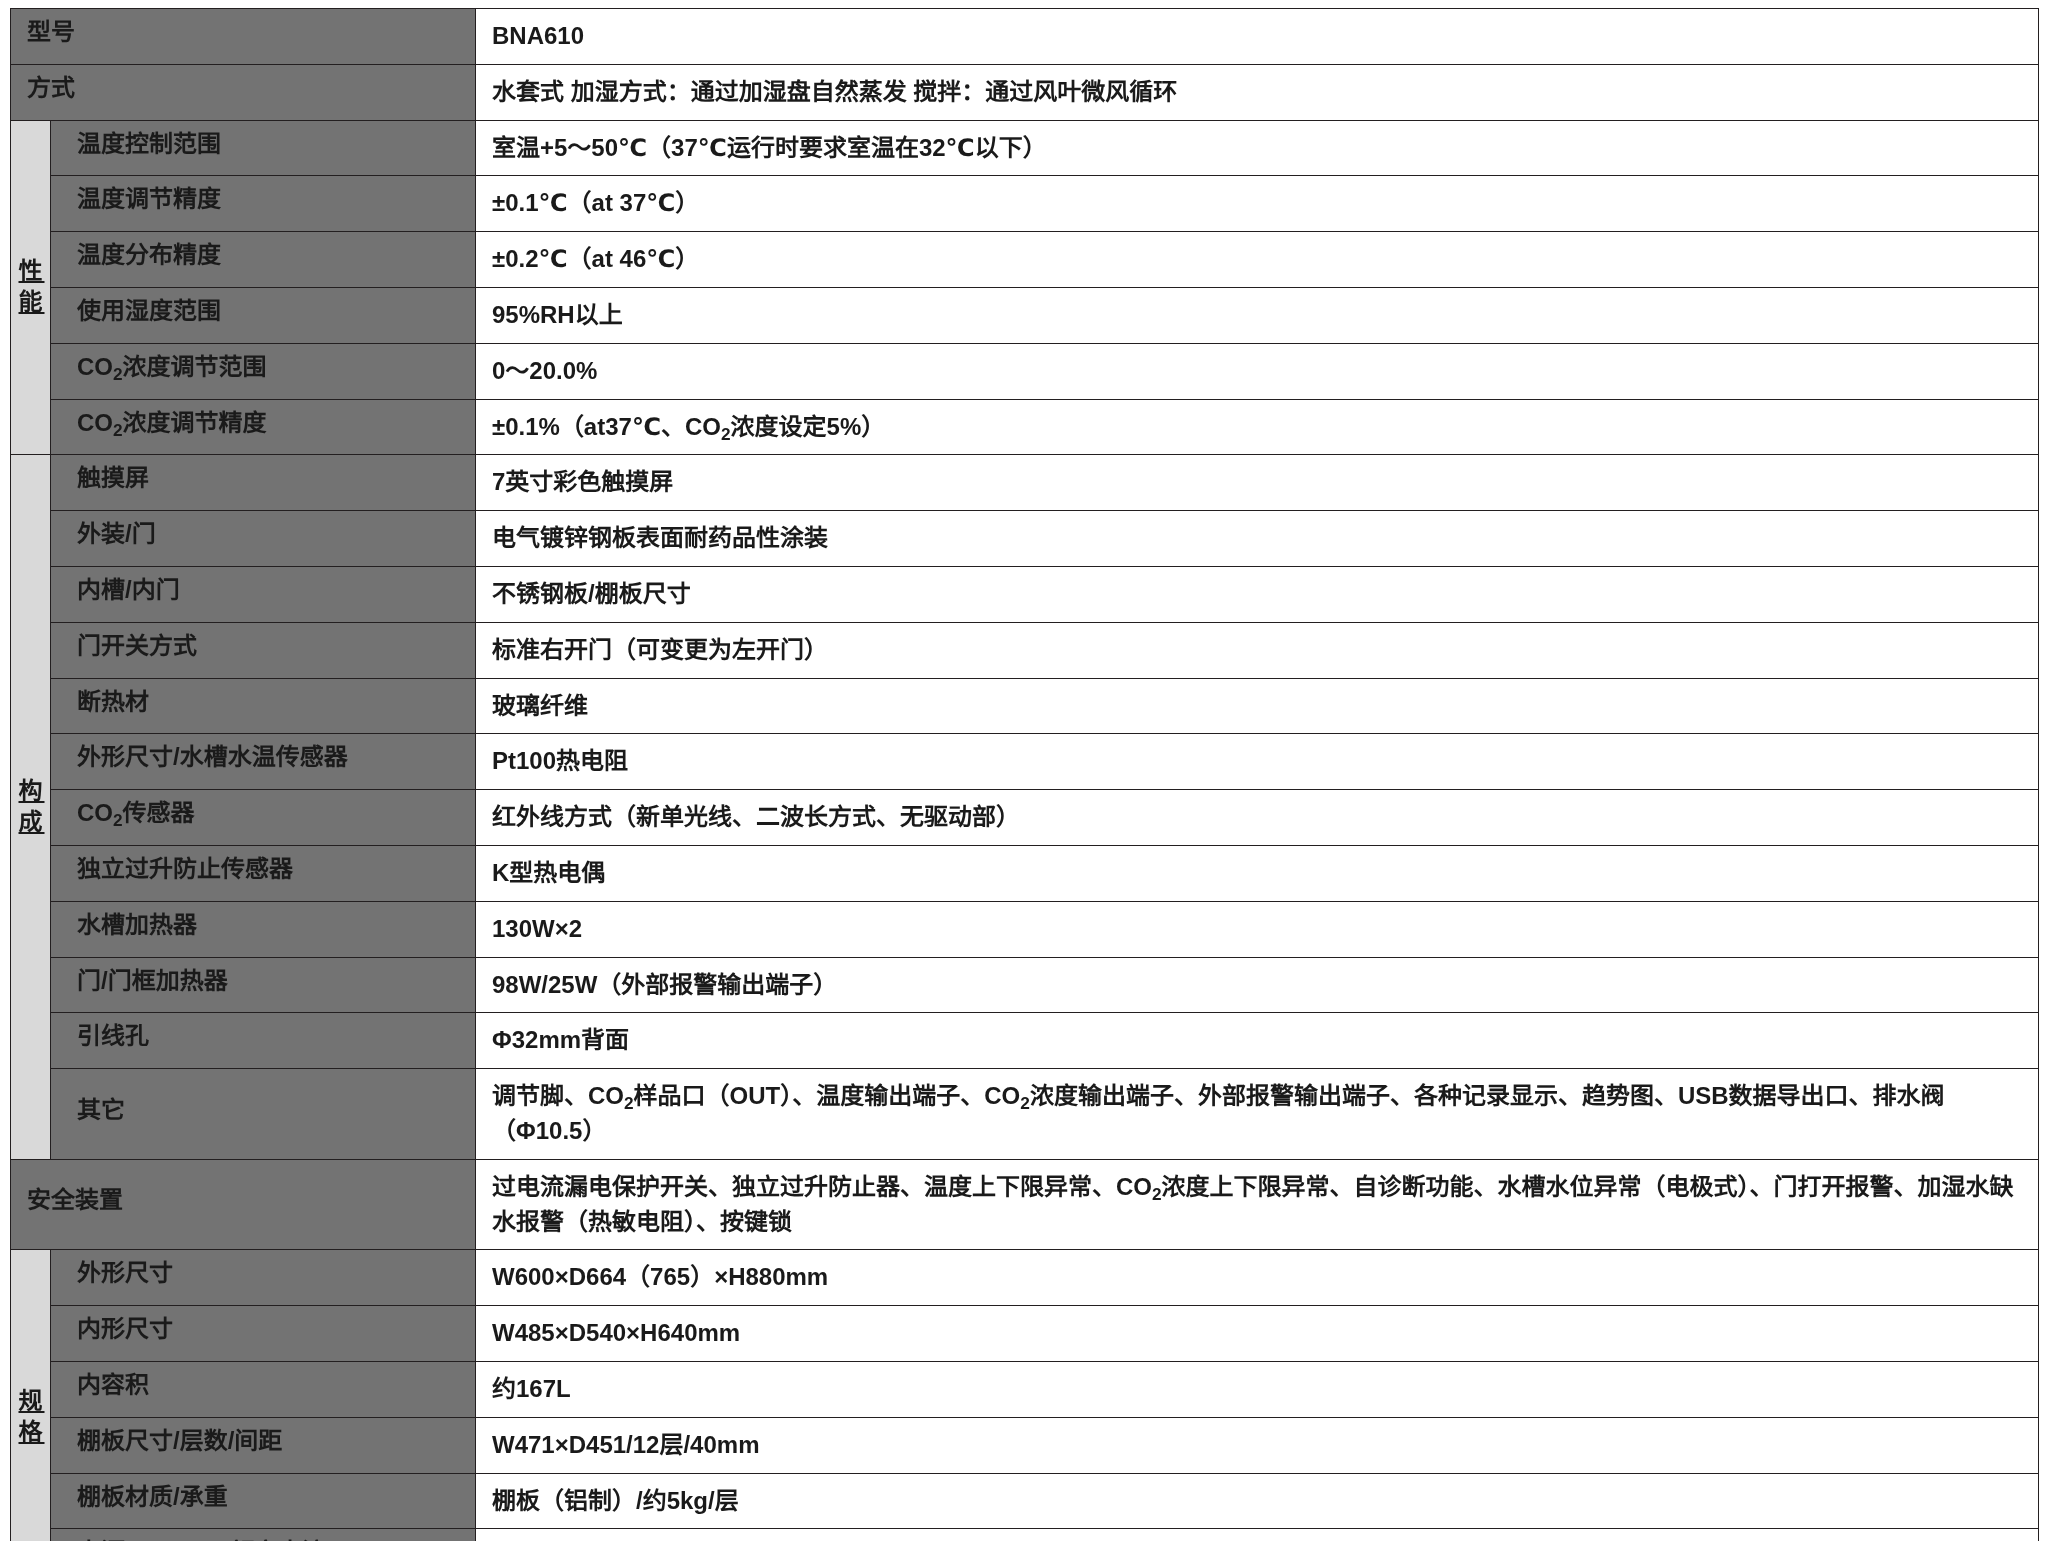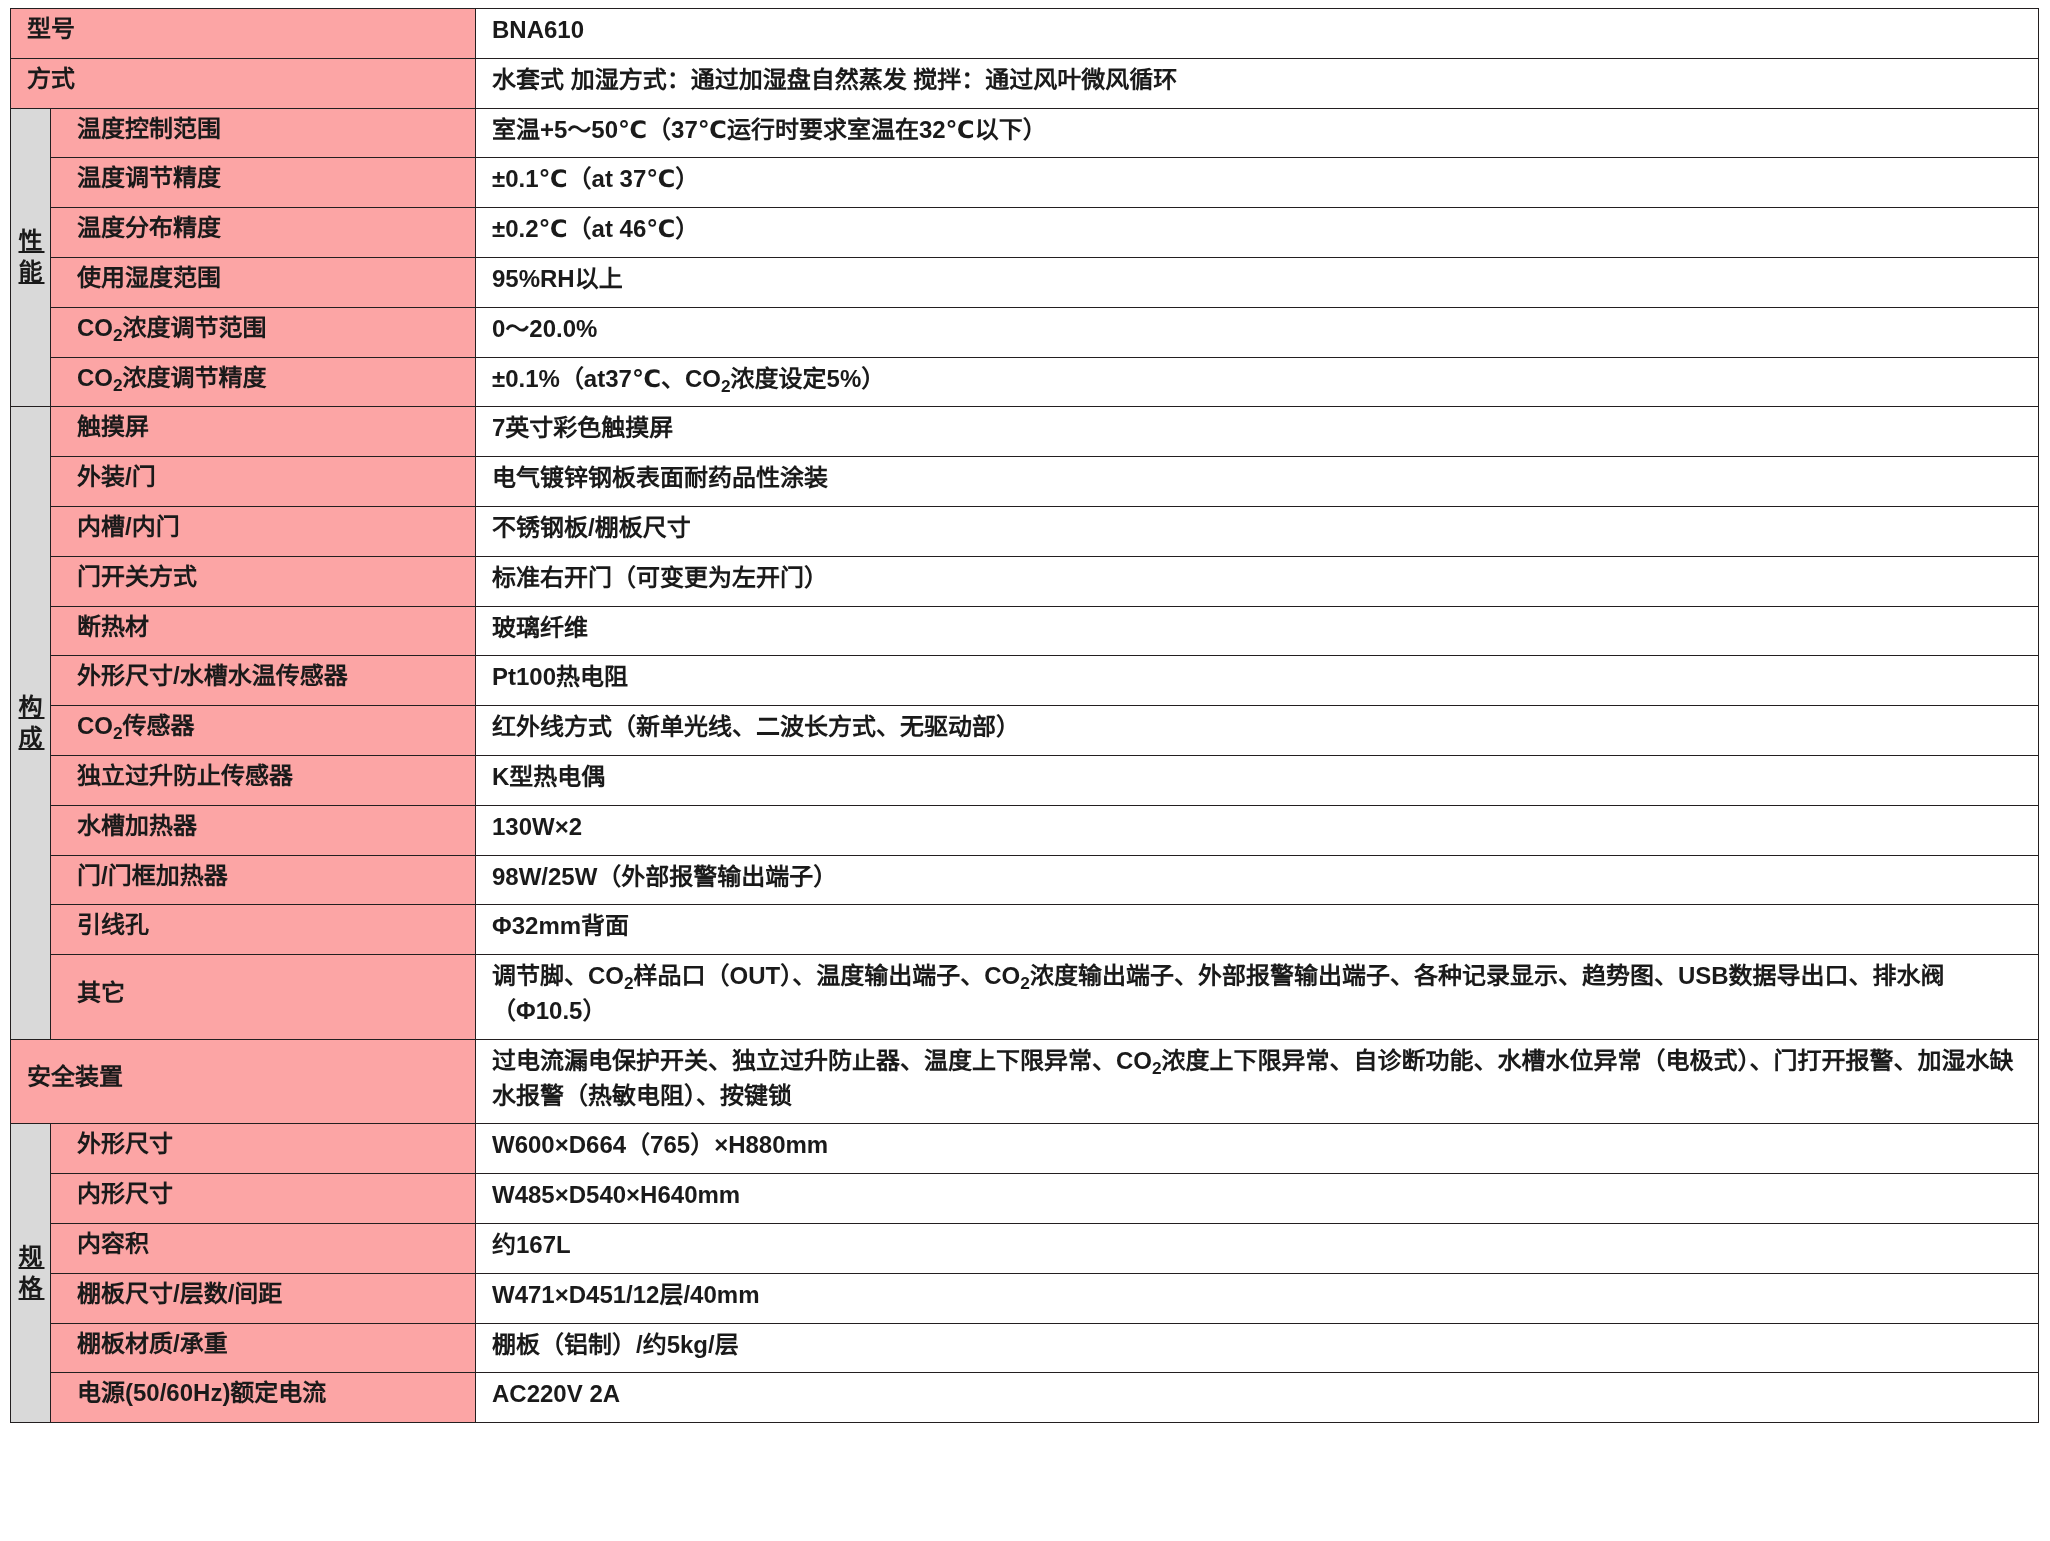--- a/index.html
+++ b/index.html
@@ -42,30 +42,30 @@
     letter-spacing: 2px;
   }
   td.group .vtext {
     display: inline-block;
     width: 1em;
     word-break: break-all;
     line-height: 1.3;
     text-decoration: underline;
   }
   td.label {
-    background: #fca5a5;
+    background: #737373;
     padding: 2px 12px 10px 16px;
     font-size: 24px;
   }
   td.label.indent {
     padding-left: 26px;
   }
   td.value {
     background: #ffffff;
-    padding: 4px 14px 10px 16px;
+    padding: 10px 14px 10px 16px;
     font-size: 24px;
   }
   sub {
     font-size: 0.72em;
     vertical-align: baseline;
     position: relative;
     top: 5px;
   }
 </style>
 </head>

